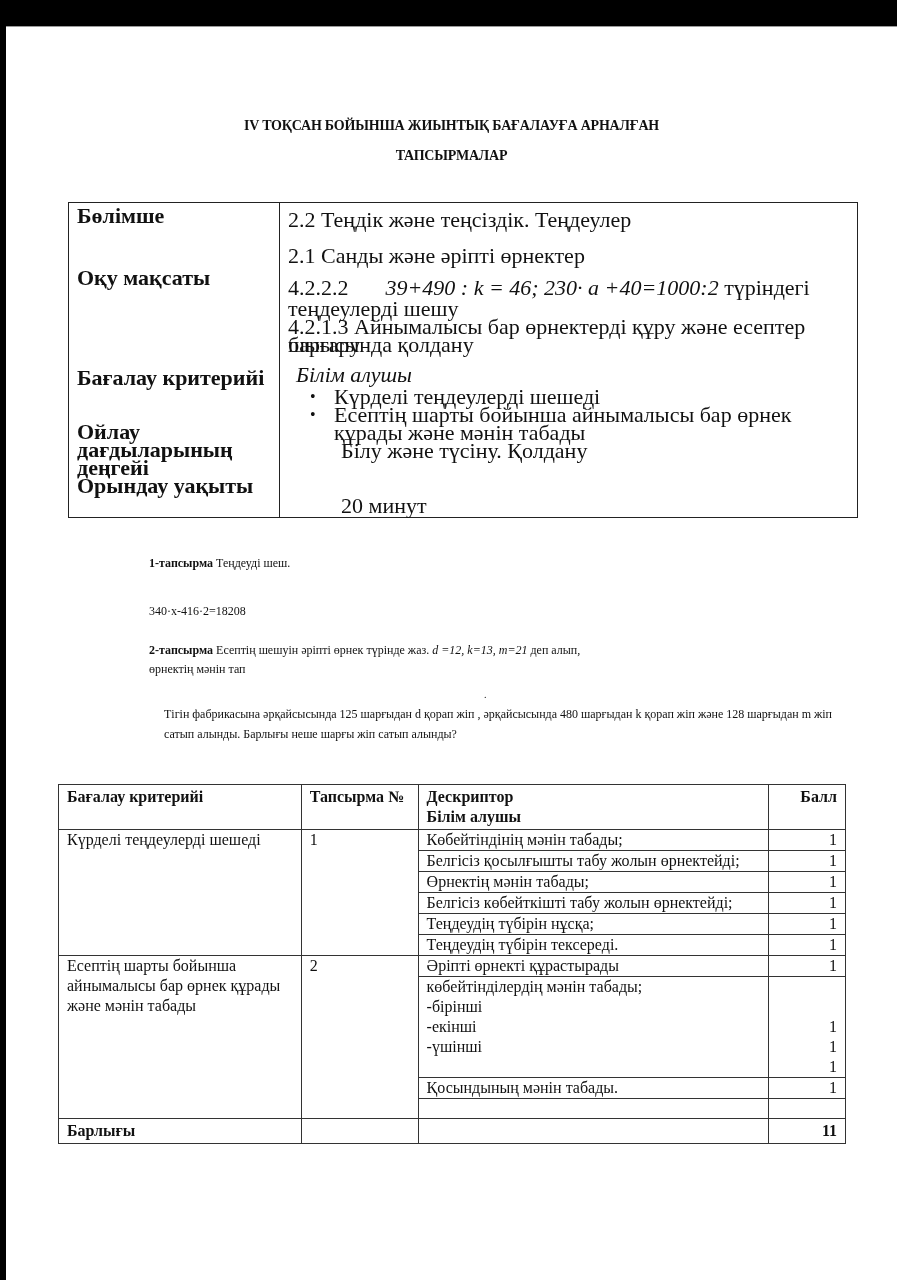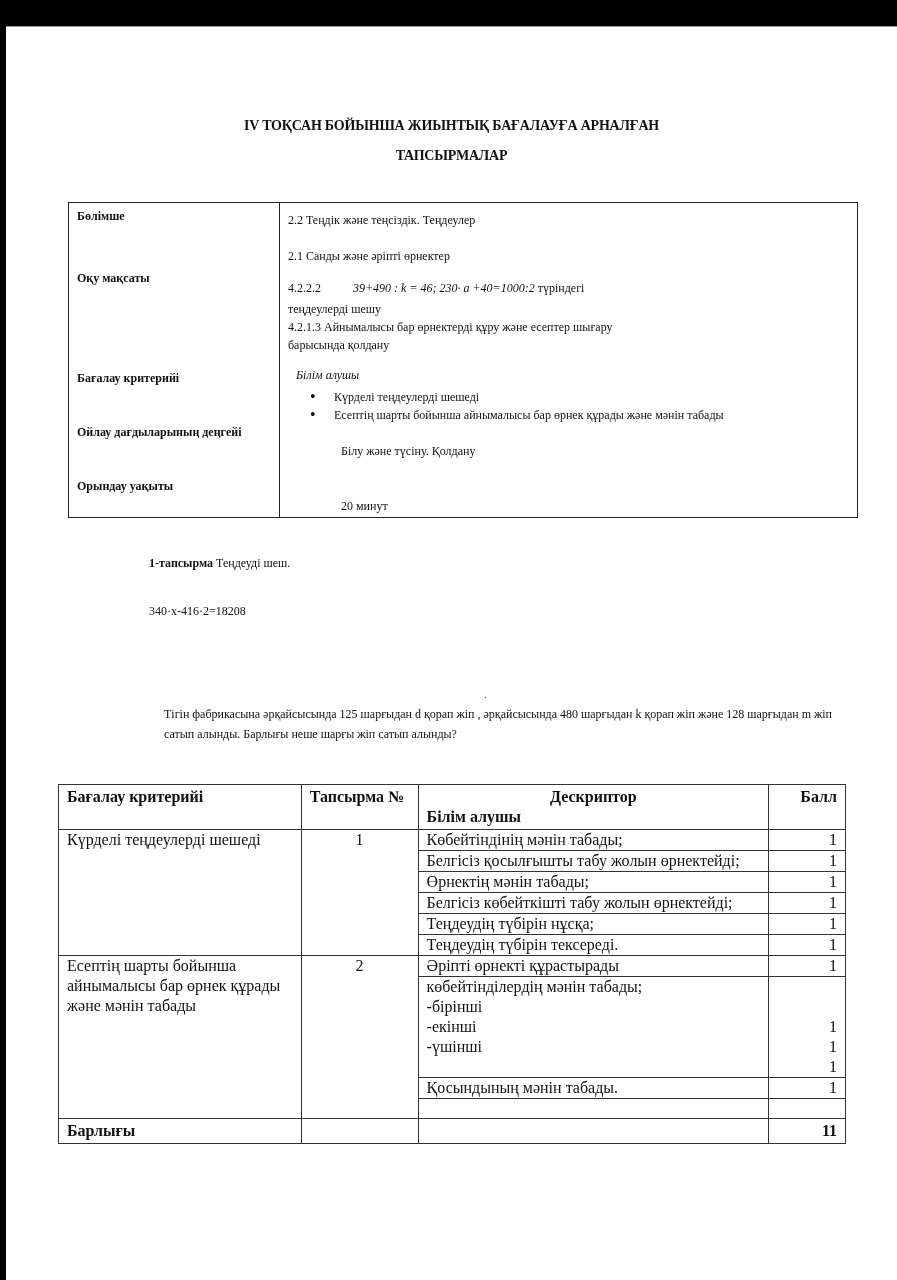--- a/index.html
+++ b/index.html
@@ -20,21 +20,21 @@
     text-align: center; font-weight: bold; font-size: 14px; line-height: 30px;
     letter-spacing: -0.2px;
   }
   .variant {
     position: absolute; left: 0; right: 0; top: 157px;
     text-align: center; font-weight: bold; font-size: 16px;
   }
   table { border-collapse: collapse; }
   .info {
     position: absolute; left: 62px; top: 175px; width: 790px;
-    font-size: 12px; line-height: 18px;
+    font-size: 22px; line-height: 18px;
   }
   .info td { border: 1px solid #222; vertical-align: top; padding: 2px 8px; }
   .info td.left { width: 194px; font-weight: bold; padding-top: 4px; }
   .info-left { position: relative; height: 304px; }
   .info-right { position: relative; height: 304px; margin-top: 6px; }
   .abs { position: absolute; }
   ul.bullets { margin: 0; padding: 0; list-style: none; }
   ul.bullets li { position: relative; padding-left: 28px; }
   ul.bullets li::before { content: "•"; position: absolute; left: 4px; top: 0; font-size: 16px; }
   .tasks { position: absolute; left: 143px; width: 670px; font-size: 12px; line-height: 19px; }
@@ -42,21 +42,21 @@
   .grade {
     position: absolute; left: 52px; top: 757px; width: 788px;
     font-size: 16px; line-height: 20px;
   }
   .grade td { border: 1px solid #333; vertical-align: top; padding: 0 8px; }
   .grade th { border: 1px solid #333; vertical-align: top; padding: 2px 8px; font-weight: bold; text-align: left; }
   .c1 { width: 226px; }
   .c2 { width: 100px; }
   .c3 { width: 334px; }
   .c4 { width: 60px; text-align: right; }
-  .center { text-align: center; }
+  .center { }
   .right { text-align: right; }
   .b { font-weight: bold; }
   .i { font-style: italic; }
   .dot { position: absolute; left: 478px; top: 662px; font-size: 10px; }
 </style>
 </head>
 <body>
 
 <div class="page">
 
@@ -99,20 +99,24 @@
         </div>
       </td>
     </tr>
   </tbody>
     </table>
 
   <div class="tasks" style="top:527px">
     <span class="b">1-тапсырма</span><span> Теңдеуді шеш.</span>
   </div>
   <div class="tasks" style="top:575px">340·x-416·2=18208</div>
+  <div class="tasks" style="top:614px">
+    <span class="b">2-тапсырма</span><span> Есептің шешуін әріпті өрнек түрінде жаз. </span><span class="i">d =12, k=13, m=21</span><span> деп алып,</span>
+    <div>өрнектің мәнін тап</div>
+  </div>
   <div class="dot">.</div>
   <div class="problem">Тігін фабрикасына әрқайсысында 125 шарғыдан  d қорап жіп , әрқайсысында 480 шарғыдан  k қорап жіп және 128 шарғыдан m жіп сатып алынды. Барлығы неше шарғы жіп сатып алынды?</div>
 
   <table class="grade">
     <tbody>
         <tr>
       <th class="c1">Бағалау критерийі</th>
       <th class="c2">Тапсырма №</th>
       <th class="c3">
         <div class="center">Дескриптор</div>

